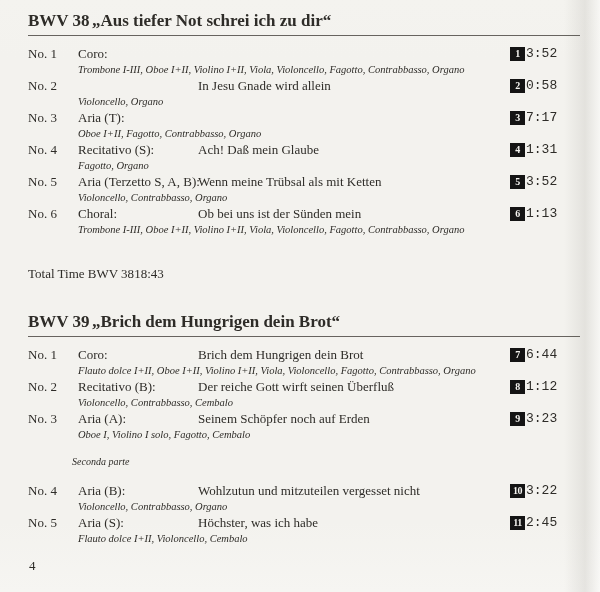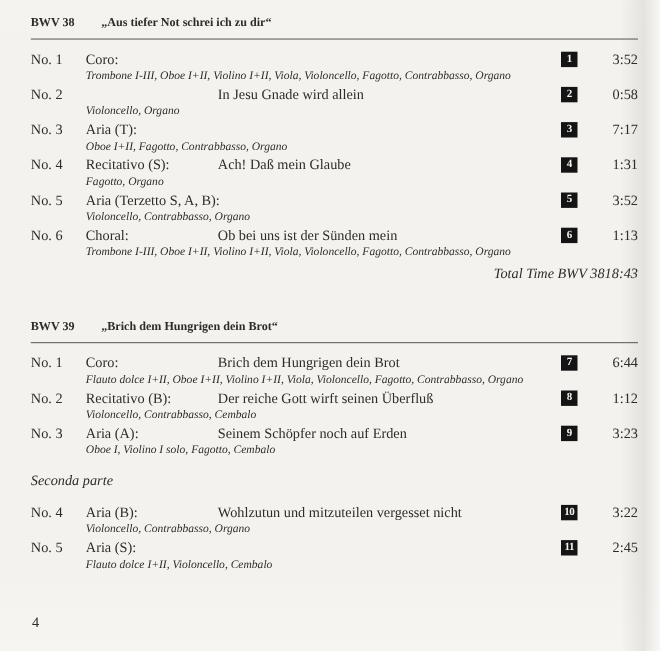--- a/index.html
+++ b/index.html
@@ -11,21 +11,21 @@
   .page{
     position:relative; width:600px; height:592px; overflow:hidden;
     background:
       linear-gradient(90deg, rgba(255,255,255,0) 0%, rgba(255,255,255,0) 94%, rgba(180,178,172,.25) 97.5%, rgba(255,255,255,.35) 100%),
       linear-gradient(180deg, #f4f3ef 0%, var(--paper) 10%, var(--paper) 88%, #f6f5f2 100%);
   }
   .content{padding-top:13px;}
   
   .section-header{
     display:grid; grid-template-columns:64px 1fr;
-    padding:0 20px 0 28px; font-weight:bold; font-size:11px; line-height:16px;
+    padding:0 20px 0 28px; font-weight:bold; font-size:17px; line-height:16px;
   }
   .rule{border:0; border-top:1.6px solid var(--rule); margin:6px 20px 0 28px; opacity:.85;}
   .tracks{margin-top:9px;}
   
   .track{
     display:grid;
     grid-template-columns:50px 120px 1fr 16px 54px;
     grid-template-rows:17px 15px;
     padding:0 20px 0 28px;
     font-size:13px; line-height:17px;
@@ -33,33 +33,34 @@
   .track .no{grid-column:1;}
   .track .type{grid-column:2; white-space:nowrap;}
   .track .title{grid-column:3; white-space:nowrap;}
   .track .badge{
     grid-column:4; align-self:start; justify-self:start;
     width:15px; height:14px; margin-top:2px;
     background:var(--badge-bg); color:var(--badge-fg);
     font-size:10px; font-weight:bold; line-height:14px; text-align:center;
     letter-spacing:-0.5px;
   }
-  .track .time{grid-column:5; text-align:right;}
+  .track .time{grid-column:5; text-align:left;font-family:Liberation Mono, monospace;}
   .track .instruments{
     grid-column:2 / 6; grid-row:2;
     font-style:italic; font-size:10.5px; line-height:15px; white-space:nowrap;
   }
   .part-divider{
-    font-style:italic; font-size:13px; line-height:16px;
+    font-style:italic; font-size:10px; line-height:16px;
     padding:12px 20px 12px 28px;
+    margin-left:44px;
   }
   .total-row{
-    display:flex; justify-content:flex-end;
-    padding:0 20px 0 28px; margin-top:3px;
-    font-size:13px; line-height:17px;font-style:italic;
+    display:flex; justify-content:flex-start;
+    padding:0 20px 0 28px; margin-top:28px;
+    font-size:13px; line-height:17px;
   }
   .section + .section{margin-top:32px;}
   .page-number{position:absolute; left:29px; top:558px; font-size:13px;}
 </style>
 </head>
 <body>
 
 <div class="page">
   <div class="content">
   <section class="section">
@@ -98,20 +99,21 @@
     <span class="type">Recitativo (S):</span>
     <span class="title">Ach! Daß mein Glaube</span>
     <span class="badge">4</span>
     <span class="time">1:31</span>
     <span class="instruments">Fagotto, Organo</span>
   </div>
 
   <div class="track">
     <span class="no">No. 5</span>
     <span class="type">Aria (Terzetto S, A, B):</span>
+    <span class="title">Wenn meine Trübsal als mit Ketten</span>
     <span class="badge">5</span>
     <span class="time">3:52</span>
     <span class="instruments">Violoncello, Contrabbasso, Organo</span>
   </div>
 
   <div class="track">
     <span class="no">No. 6</span>
     <span class="type">Choral:</span>
     <span class="title">Ob bei uns ist der Sünden mein</span>
     <span class="badge">6</span>
@@ -167,20 +169,21 @@
     <span class="type">Aria (B):</span>
     <span class="title">Wohlzutun und mitzuteilen vergesset nicht</span>
     <span class="badge">10</span>
     <span class="time">3:22</span>
     <span class="instruments">Violoncello, Contrabbasso, Organo</span>
   </div>
 
   <div class="track">
     <span class="no">No. 5</span>
     <span class="type">Aria (S):</span>
+    <span class="title">Höchster, was ich habe</span>
     <span class="badge">11</span>
     <span class="time">2:45</span>
     <span class="instruments">Flauto dolce I+II, Violoncello, Cembalo</span>
   </div>
 </div>
   </section>
 </div>
   <div class="page-number">4</div>
 </div>
 

